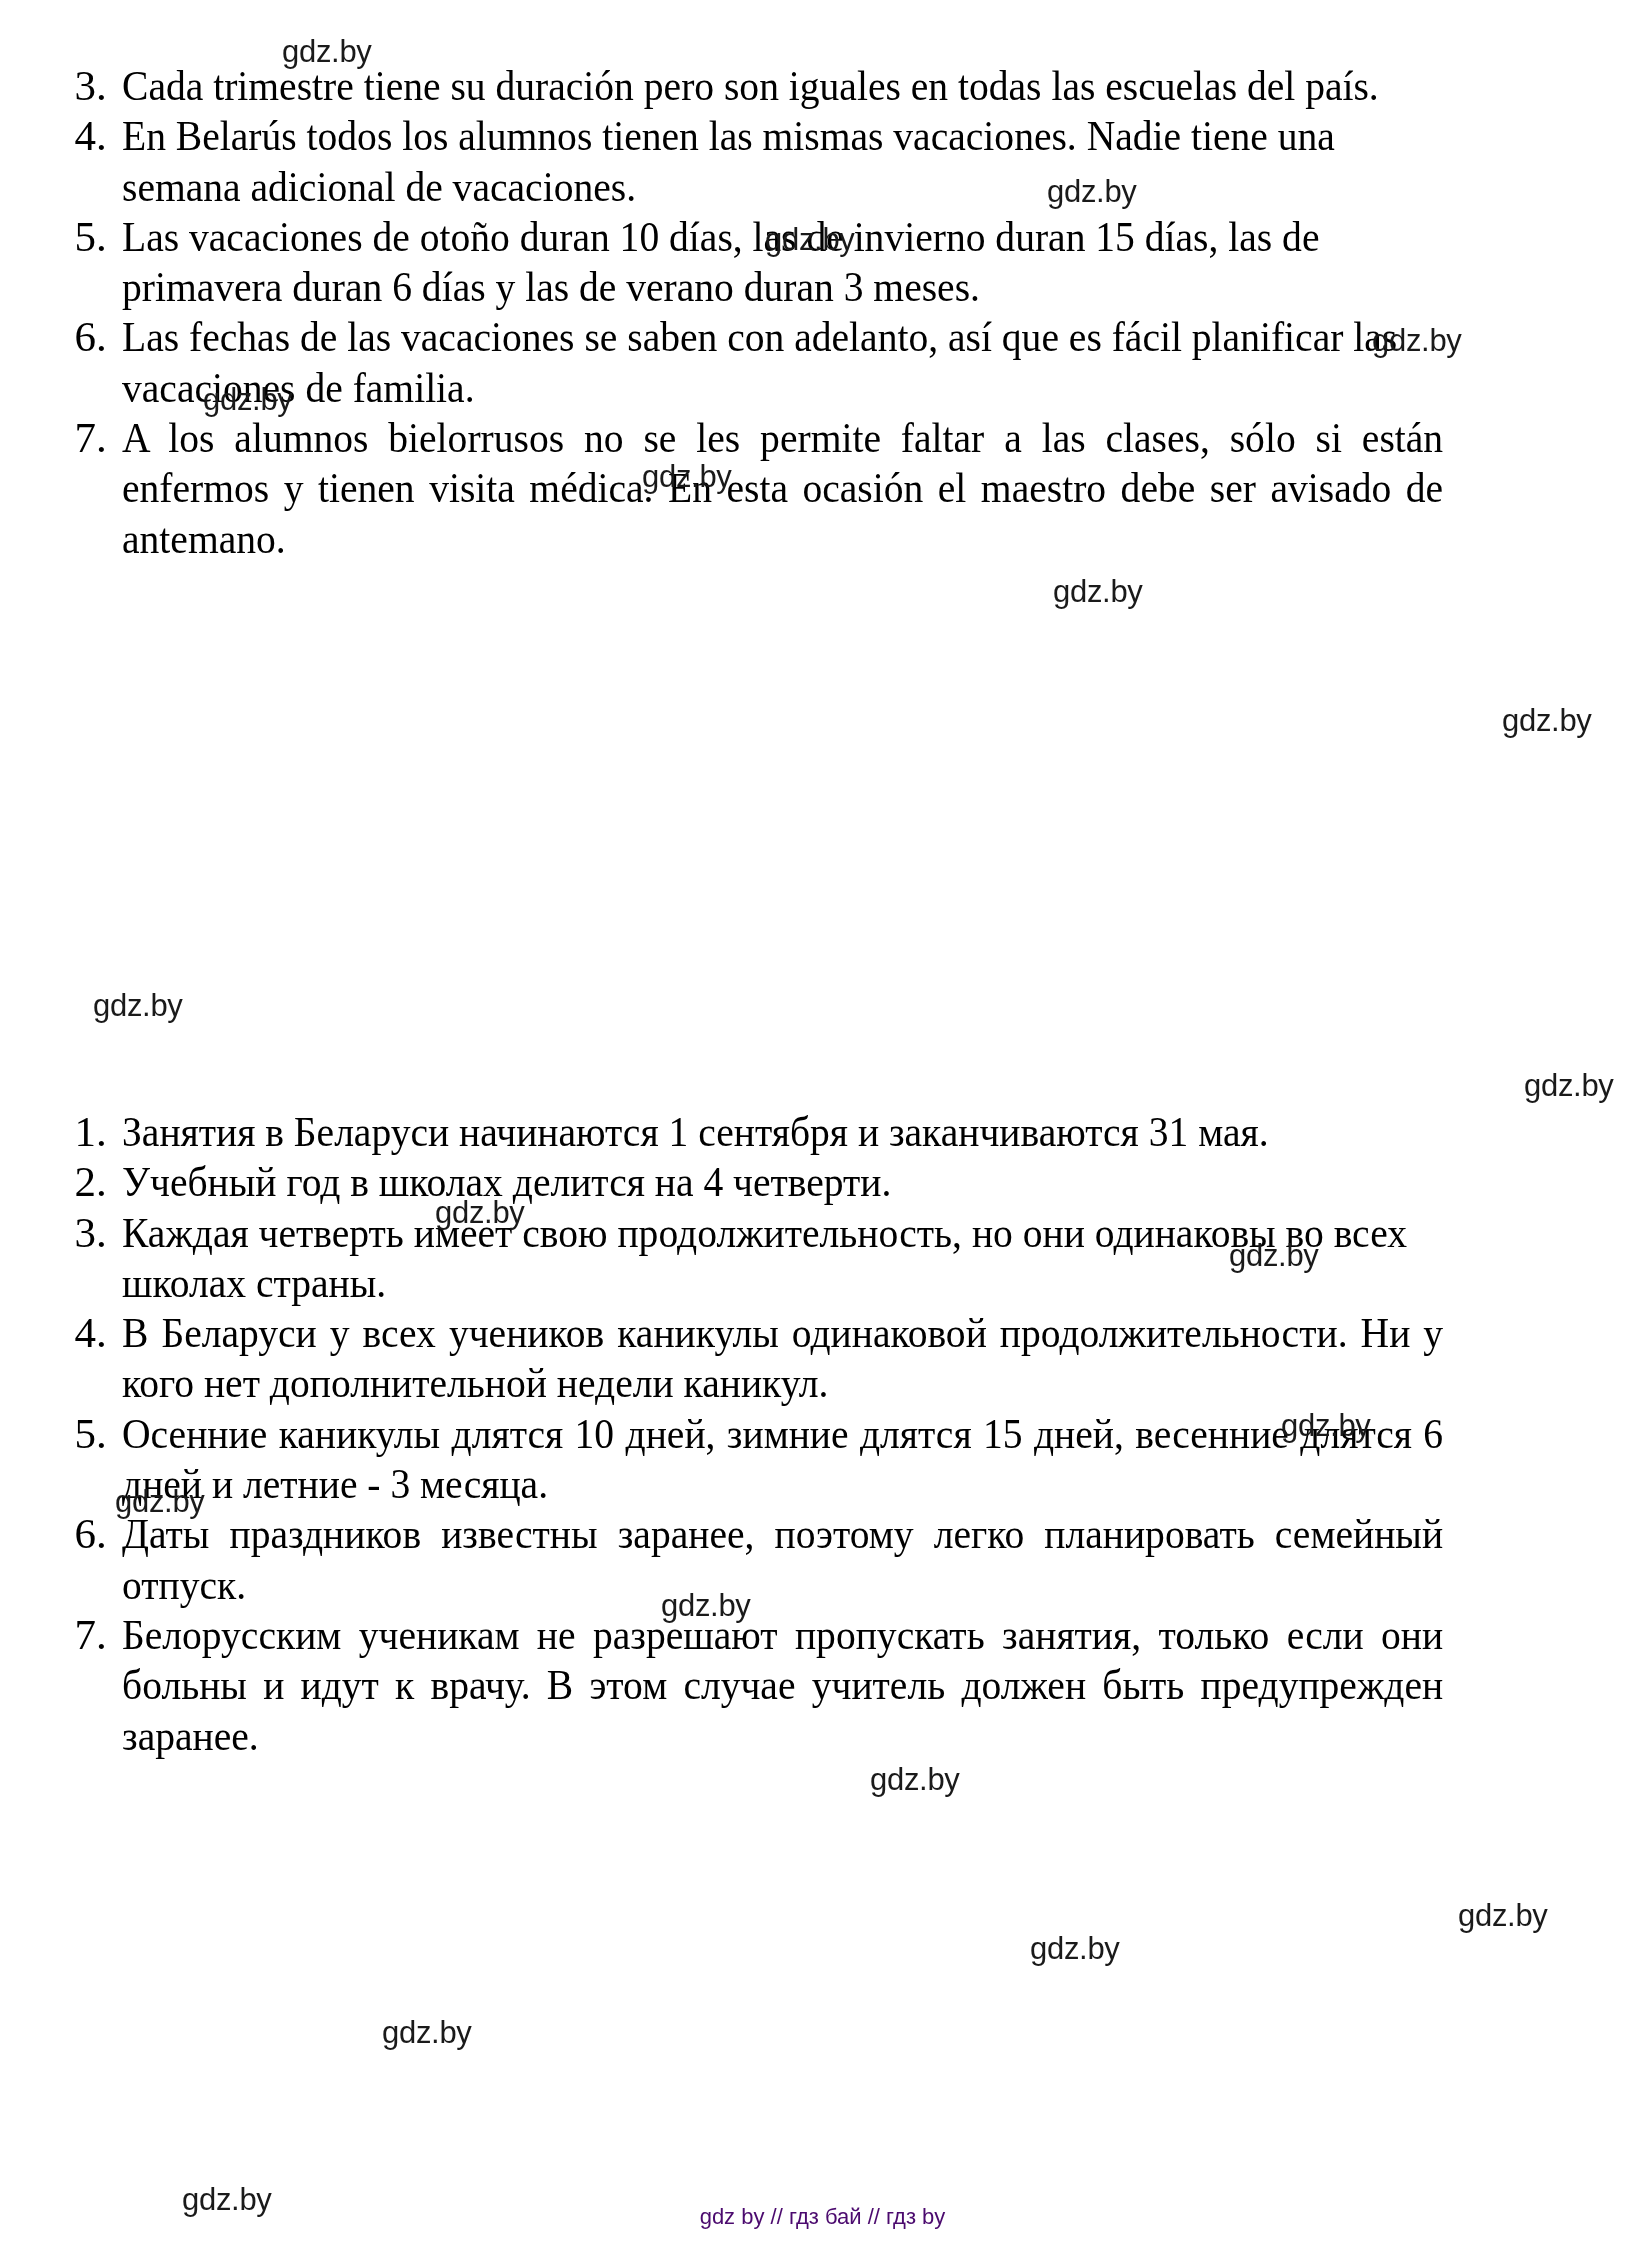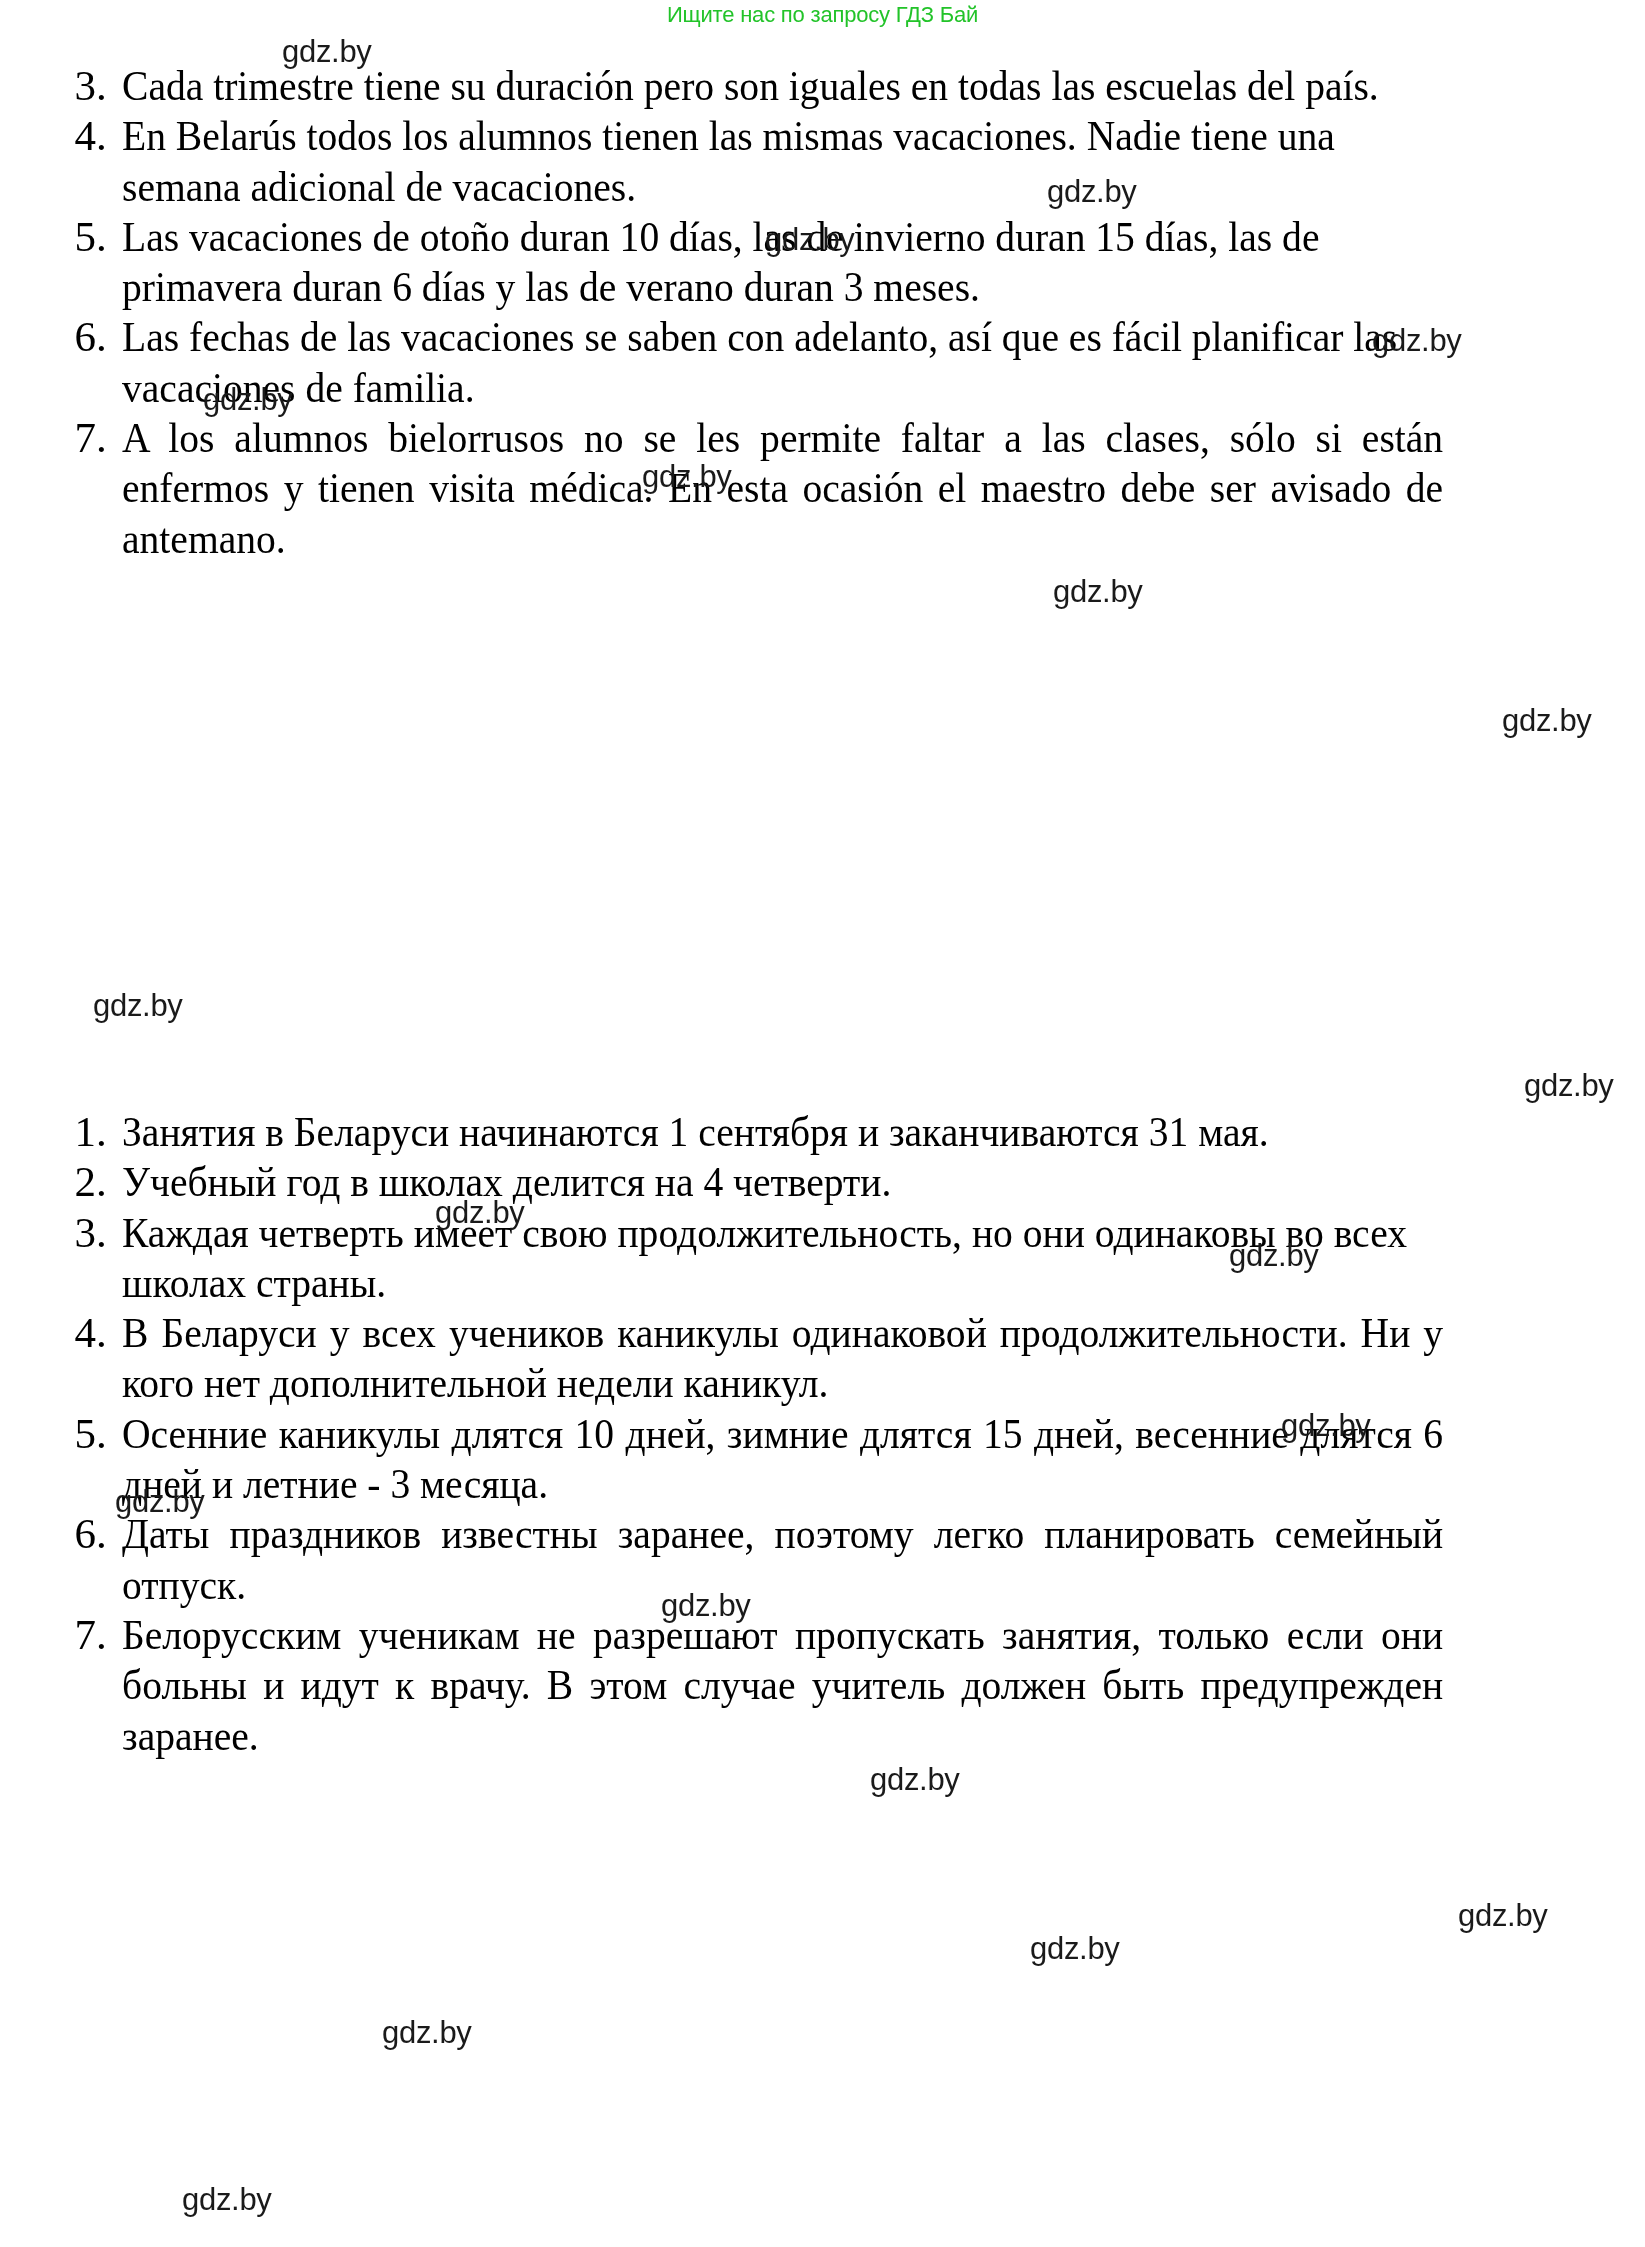--- a/index.html
+++ b/index.html
@@ -92,21 +92,20 @@
     font-family: "Liberation Sans", "DejaVu Sans", sans-serif;
     font-size: 22px;
     white-space: nowrap;
   }
 </style>
 </head>
 <body>
 
 <div class="page">
 
-  <div class="site-header">Ищите нас по запросу ГДЗ Бай</div>
 
   <div class="list-block" id="block-es">
     <div class="item">
       <span class="item-num">3.</span>
       <span class="item-text">Cada trimestre tiene su duración pero son iguales en todas las escuelas del país.</span>
     </div>
     <div class="item">
       <span class="item-num">4.</span>
       <span class="item-text no-justify">En Belarús todos los alumnos tienen las mismas vacaciones. Nadie tiene una semana adicional de vacaciones.</span>
     </div>
@@ -171,15 +170,16 @@
       <div class="wm" style="left: 1281px; top: 1408px;">gdz.by</div>
       <div class="wm" style="left: 115px; top: 1484px;">gdz.by</div>
       <div class="wm" style="left: 661px; top: 1588px;">gdz.by</div>
       <div class="wm" style="left: 870px; top: 1762px;">gdz.by</div>
       <div class="wm" style="left: 1458px; top: 1898px;">gdz.by</div>
       <div class="wm" style="left: 1030px; top: 1931px;">gdz.by</div>
       <div class="wm" style="left: 382px; top: 2015px;">gdz.by</div>
       <div class="wm" style="left: 182px; top: 2182px;">gdz.by</div>
     </div>
 
+  <div class="site-footer">gdz by  //  гдз бай  //  гдз by</div>
 
 </div>
 
 
 </body></html>

